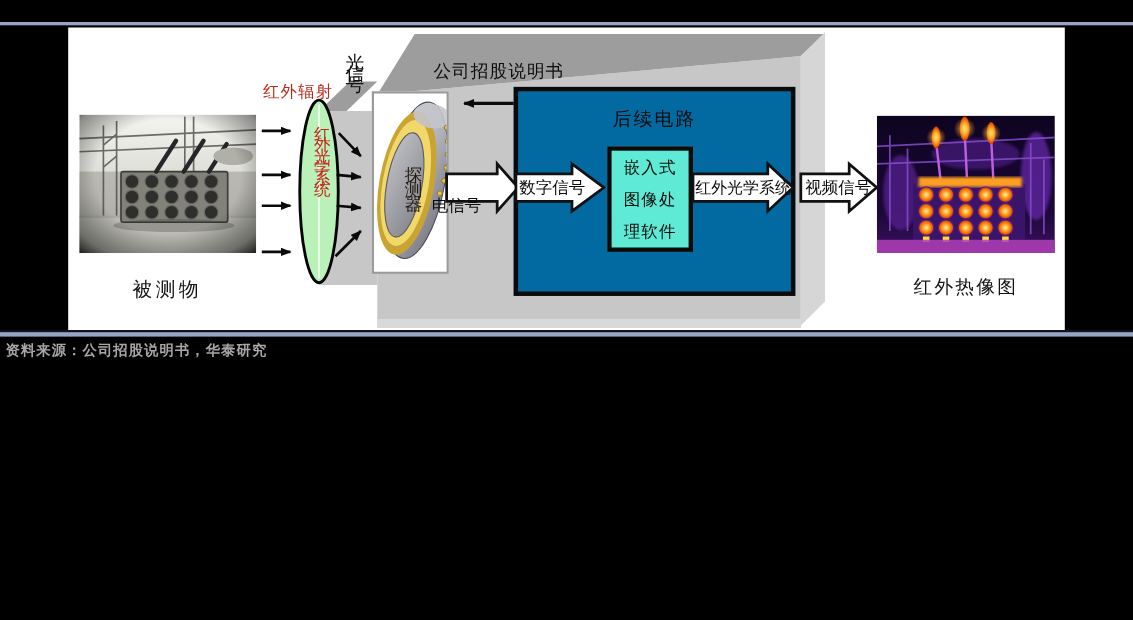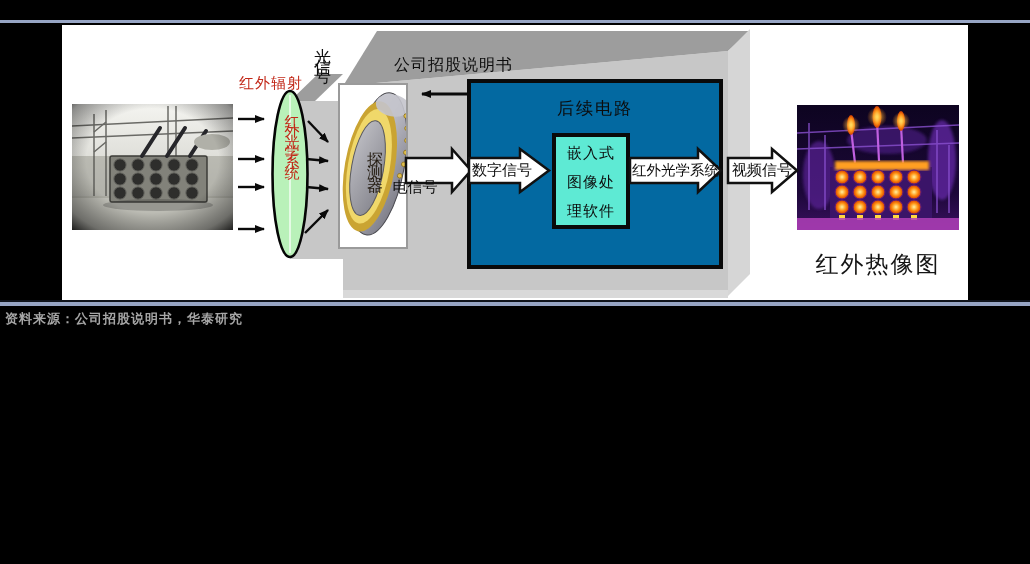--- a/index.html
+++ b/index.html
@@ -16,21 +16,21 @@
   .canvas{position:absolute;left:62px;top:25px;width:906px;height:275px;background:#fff;}
   svg.layer{position:absolute;left:0;top:0;pointer-events:none;}
   
   .photo{position:absolute;overflow:hidden;}
   .photo-substation{left:10px;top:79px;width:161px;height:126px;}
   .photo-thermal{left:735px;top:80px;width:162px;height:125px;}
   .detector-box{position:absolute;left:276px;top:58px;width:70px;height:166px;background:#fff;border:2px solid #9a9a9a;}
   
   .caption{position:absolute;text-align:center;color:#141414;letter-spacing:3px;}
   .cap-object{left:8px;top:226px;width:164px;font-size:18px;}
-  .cap-thermal{left:735px;top:224px;width:162px;font-size:23px;letter-spacing:2px;}
+  .cap-thermal{left:735px;top:224px;width:162px;font-size:17px;letter-spacing:2px;}
   .red-label{position:absolute;left:155px;top:49px;font-size:15px;letter-spacing:1px;color:var(--label-red);white-space:nowrap;margin-left:22px;}
   .vtext{position:absolute;writing-mode:vertical-rl;text-orientation:upright;white-space:nowrap;}
   .optics-text{left:220px;top:77px;font-size:15px;letter-spacing:10px;color:var(--label-red);}
   .optical-signal{left:249px;top:10px;font-size:17px;letter-spacing:10px;color:#101010;}
   .detector-label{left:24px;top:54px;font-size:16px;letter-spacing:13px;color:#241c12;position:absolute;writing-mode:vertical-rl;text-orientation:upright;}
   .control-label{position:absolute;left:332px;top:30px;width:200px;font-size:16px;letter-spacing:1px;color:#0c0c0c;white-space:nowrap;}
   
   .circuit-box{position:absolute;left:405px;top:54px;width:256px;height:190px;background:#0369a1;border:4px solid #0a0a0a;}
   .circuit-title{margin-top:14px;text-align:center;font-size:17px;letter-spacing:2px;color:#0c0c0c;}
   .embedded-box{position:absolute;left:490px;top:108px;width:78px;height:96px;background:#5eead4;border:4px solid #0a0a0a;
@@ -259,20 +259,21 @@
       </g>
       <line x1="405" y1="69" x2="360" y2="69" stroke="#0a0a0a" stroke-width="3" marker-end="url(#ah)"></line>
       <g fill="#ffffff" stroke="#111111" stroke-width="2.5" stroke-linejoin="miter">
         <polygon points="344,133 390,133 390,124 409,145.5 390,167 390,158 344,158"></polygon>
         <polygon points="407,133 458,133 458,124 487,145.5 458,167 458,158 407,158"></polygon>
         <polygon points="568,133 636,133 636,124 659,145.5 636,167 636,158 568,158"></polygon>
         <polygon points="666,133 710,133 710,124 735,145.5 710,167 710,158 666,158"></polygon>
       </g>
     </svg>
 
+    <div class="caption cap-object">被测物</div>
     <div class="red-label">红外辐射</div>
     <div class="vtext optics-text">红外光学系统</div>
     <div class="vtext optical-signal">光信号</div>
     <div class="control-label">公司招股说明书</div>
     <div class="arrow-label al1">电信号</div>
     <div class="arrow-label al2">数字信号</div>
     <div class="arrow-label al3">红外光学系统</div>
     <div class="arrow-label al4">视频信号</div>
     <div class="caption cap-thermal">红外热像图</div>
   </div>

